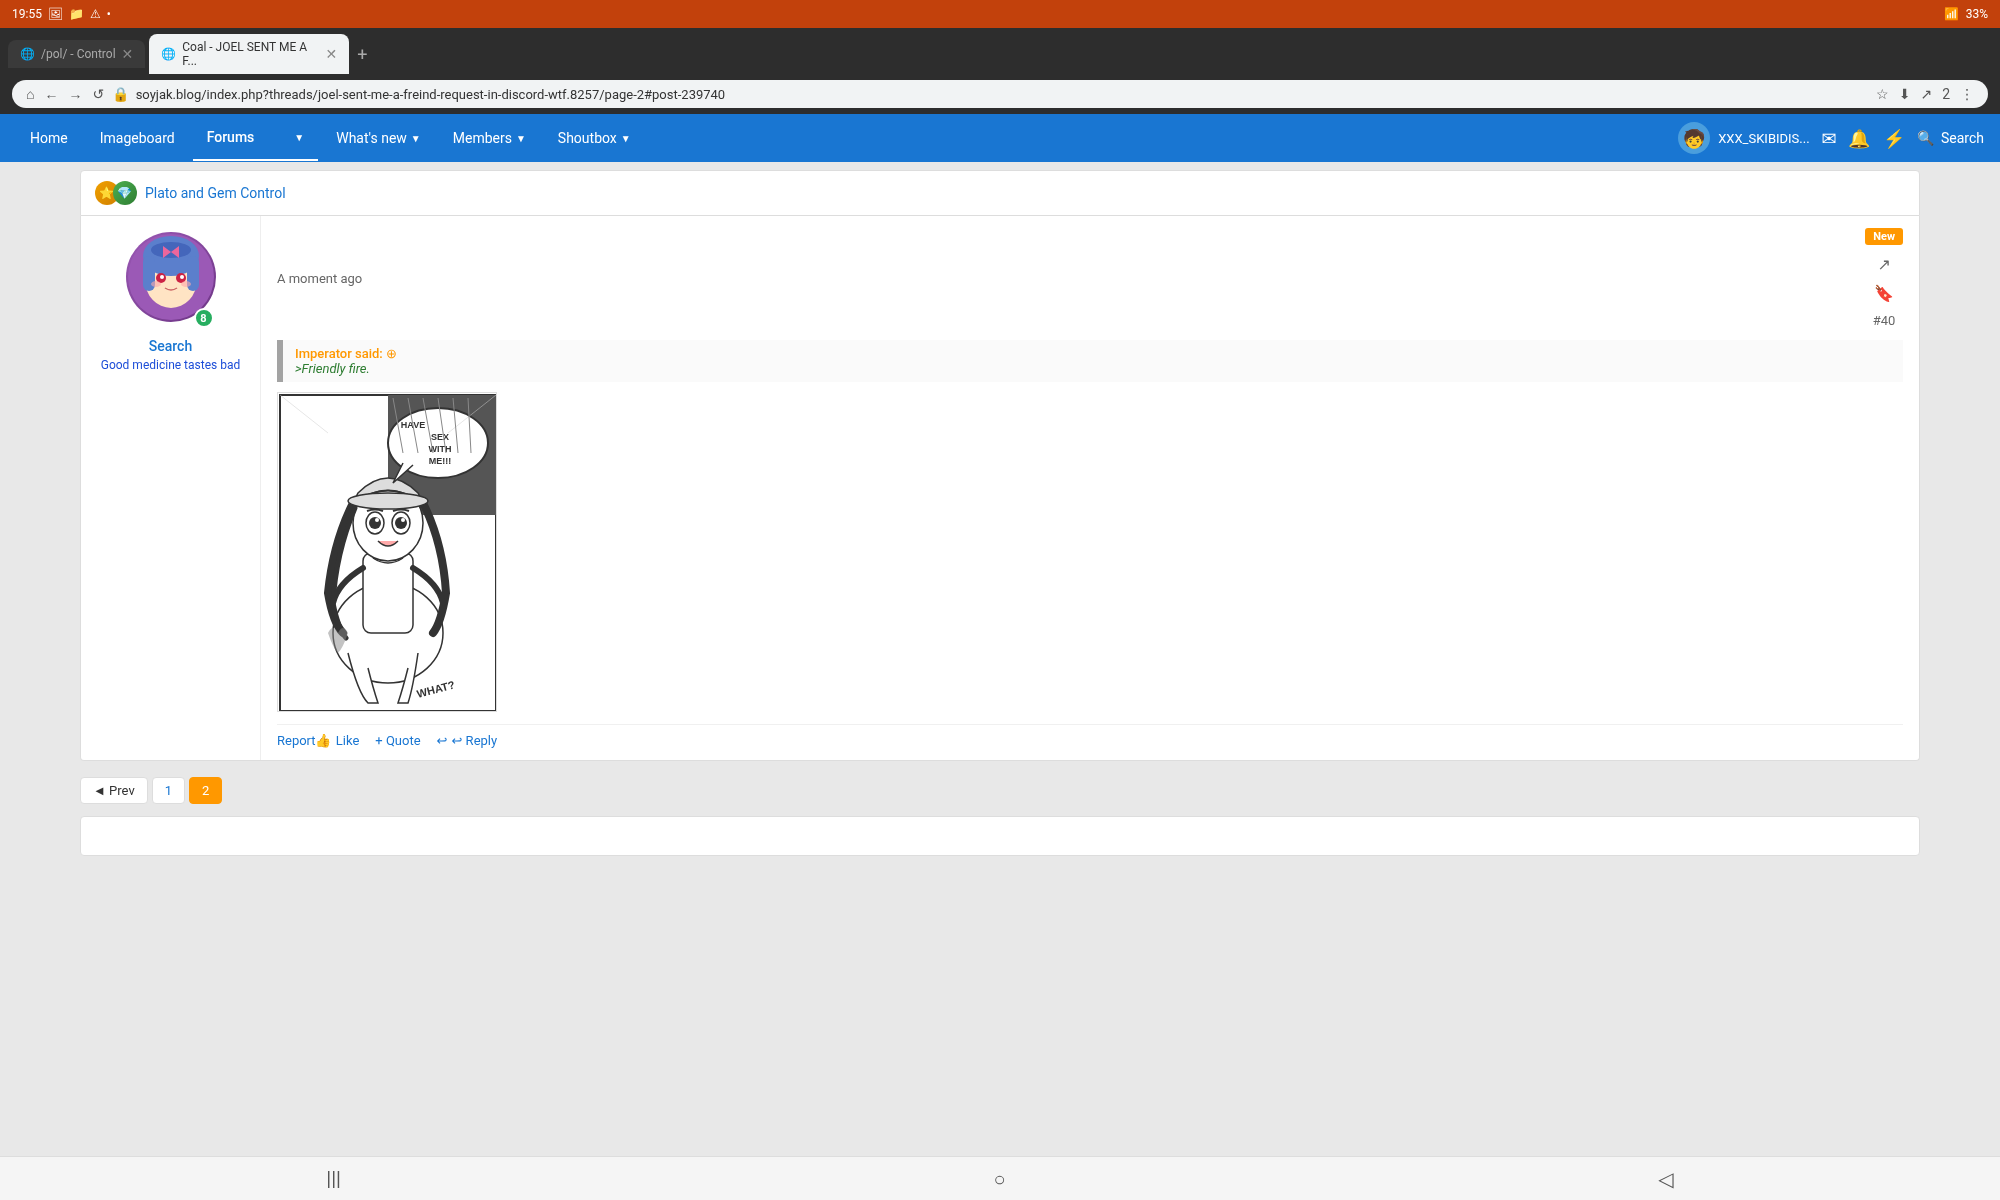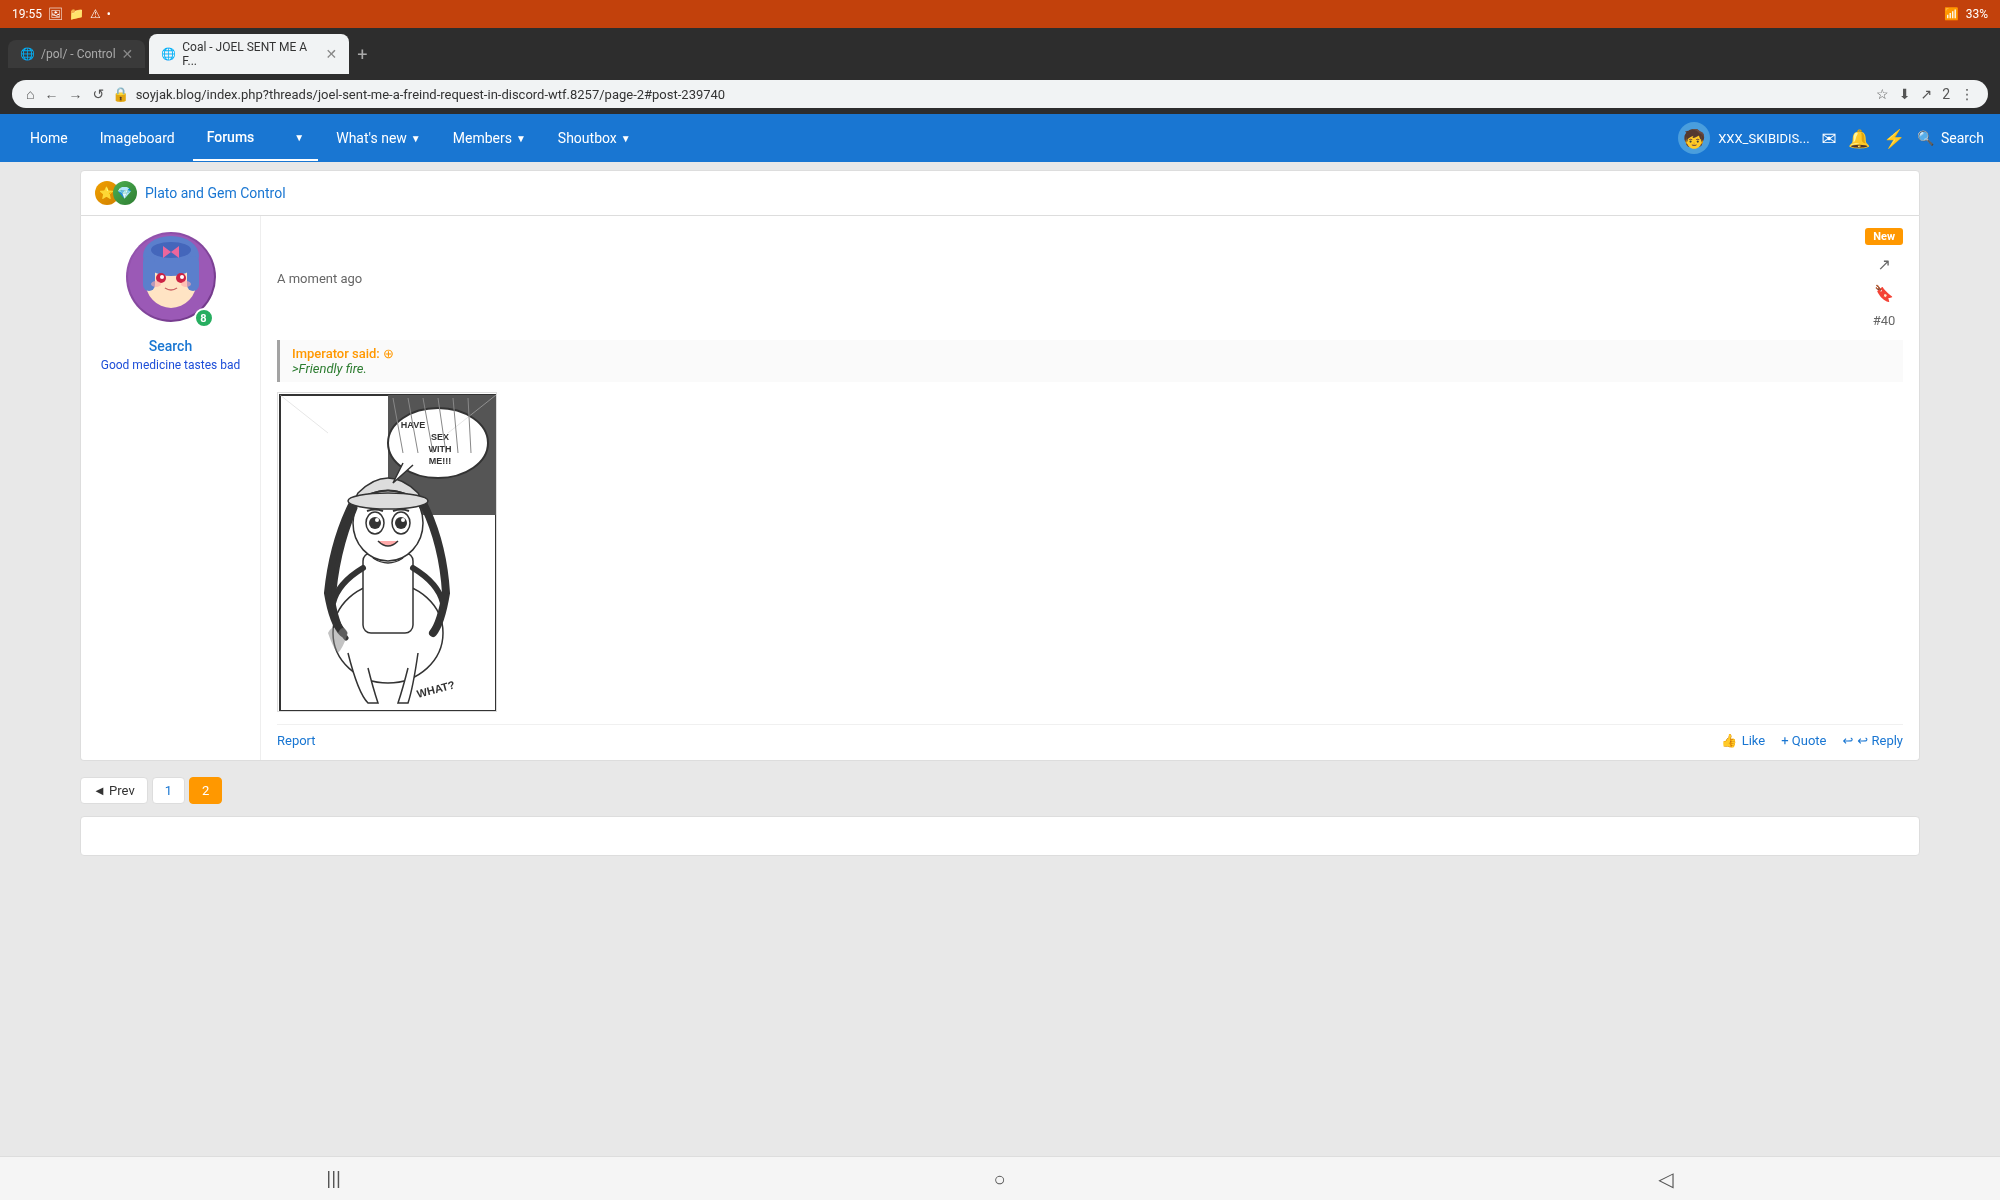--- a/index.html
+++ b/index.html
@@ -222,41 +222,40 @@
       background: #ff9800;
       color: white;
       font-size: 11px;
       font-weight: bold;
       padding: 2px 8px;
       border-radius: 3px;
     }
     .post-num { color: #666; font-size: 13px; }
 
     .quote-block {
-      border-left: 3px solid #a3a3a3;
+      border-left: 6px solid #a3a3a3;
       padding: 6px 12px;
       margin-bottom: 10px;
       background: #fafafa;
     }
     .quote-user { color: #ff9800; font-size: 13px; font-weight: 500; }
     .quote-text { color: #2e7d32; font-size: 13px; font-style: italic; }
 
     .post-image {
       width: 220px;
       height: 320px;
       background: #f0f0f0;
       border: 1px solid #ddd;
       overflow: hidden;
       position: relative;
     }
 
     .post-footer {
       display: flex;
       align-items: center;
-      justify-content: space-between;
       margin-top: 12px;
       padding-top: 8px;
       border-top: 1px solid #f0f0f0;
     }
     .report-link { color: #1976d2; font-size: 13px; cursor: pointer; }
     .post-footer-right { display: flex; gap: 16px; }
     .action-btn {
       color: #1976d2;
       font-size: 13px;
       cursor: pointer;

